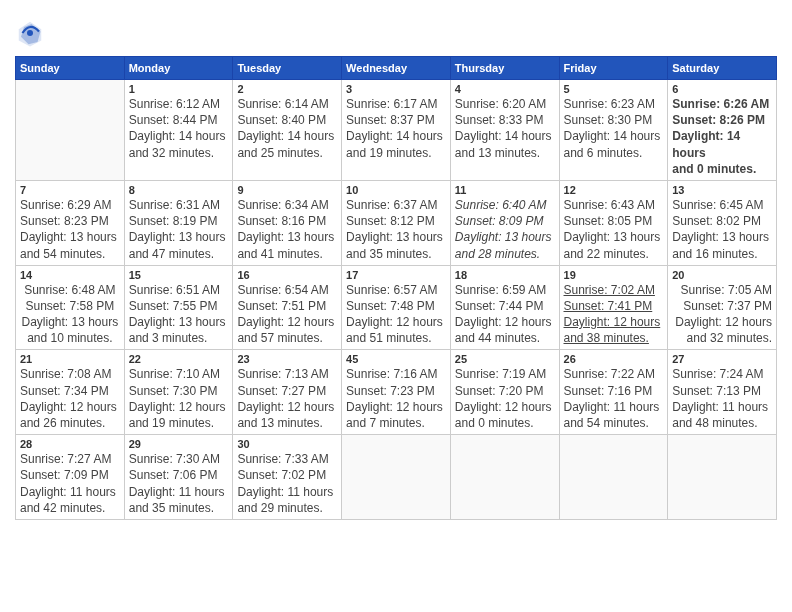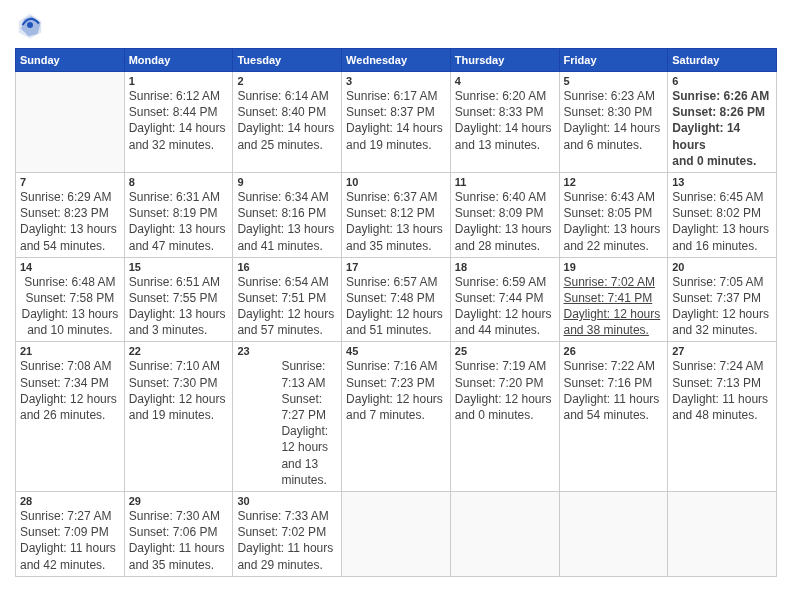--- a/index.html
+++ b/index.html
@@ -7,21 +7,21 @@
       font-family: Arial, sans-serif;
       background: #fff;
       width: 792px;
       height: 612px;
       overflow: hidden;
     }
     .page {
       width: 792px;
       height: 612px;
       background: #fff;
-      padding: 10px 15px;
+      padding: 18px 15px;
       border-radius: 20px;
     }
     .header {
       display: flex;
       justify-content: space-between;
       align-items: flex-start;
       margin-bottom: 8px;
     }
     .logo {
       display: flex;
@@ -205,21 +205,21 @@
           </td>
           <td>
             <span class="day-num">10</span>
             <div class="day-info" style="white-space: pre-line;">Sunrise: 6:37 AM
 Sunset: 8:12 PM
 Daylight: 13 hours
 and 35 minutes.</div>
           </td>
           <td>
             <span class="day-num">11</span>
-            <div class="day-info" style="white-space: pre-line;">Sunrise: 6:40 AM
+            <div class="day-info" style="white-space: pre-line; font-style: italic;">Sunrise: 6:40 AM
 Sunset: 8:09 PM
 Daylight: 13 hours
 and 28 minutes.</div>
           </td>
           <td>
             <span class="day-num">12</span>
             <div class="day-info" style="white-space: pre-line;">Sunrise: 6:43 AM
 Sunset: 8:05 PM
 Daylight: 13 hours
 and 22 minutes.</div>
@@ -270,21 +270,21 @@
           </td>
           <td>
             <span class="day-num">19</span>
             <div class="day-info" style="white-space: pre-line; text-decoration: underline;">Sunrise: 7:02 AM
 Sunset: 7:41 PM
 Daylight: 12 hours
 and 38 minutes.</div>
           </td>
           <td>
             <span class="day-num">20</span>
-            <div class="day-info" style="white-space: pre-line;">Sunrise: 7:05 AM
+            <div class="day-info" style="white-space: pre-line; text-align: right;">Sunrise: 7:05 AM
 Sunset: 7:37 PM
 Daylight: 12 hours
 and 32 minutes.</div>
           </td>
         </tr>
         <tr>
           <td>
             <span class="day-num">21</span>
             <div class="day-info" style="white-space: pre-line;">Sunrise: 7:08 AM
 Sunset: 7:34 PM
@@ -293,21 +293,21 @@
           </td>
           <td>
             <span class="day-num">22</span>
             <div class="day-info" style="white-space: pre-line;">Sunrise: 7:10 AM
 Sunset: 7:30 PM
 Daylight: 12 hours
 and 19 minutes.</div>
           </td>
           <td>
             <span class="day-num">23</span>
-            <div class="day-info" style="white-space: pre-line; margin-left: 44px;">Sunrise: 7:13 AM
+            <div class="day-info" style="white-space: pre-line;">Sunrise: 7:13 AM
 Sunset: 7:27 PM
 Daylight: 12 hours
 and 13 minutes.</div>
           </td>
           <td>
             <span class="day-num">45</span>
             <div class="day-info" style="white-space: pre-line;">Sunrise: 7:16 AM
 Sunset: 7:23 PM
 Daylight: 12 hours
 and 7 minutes.</div>

